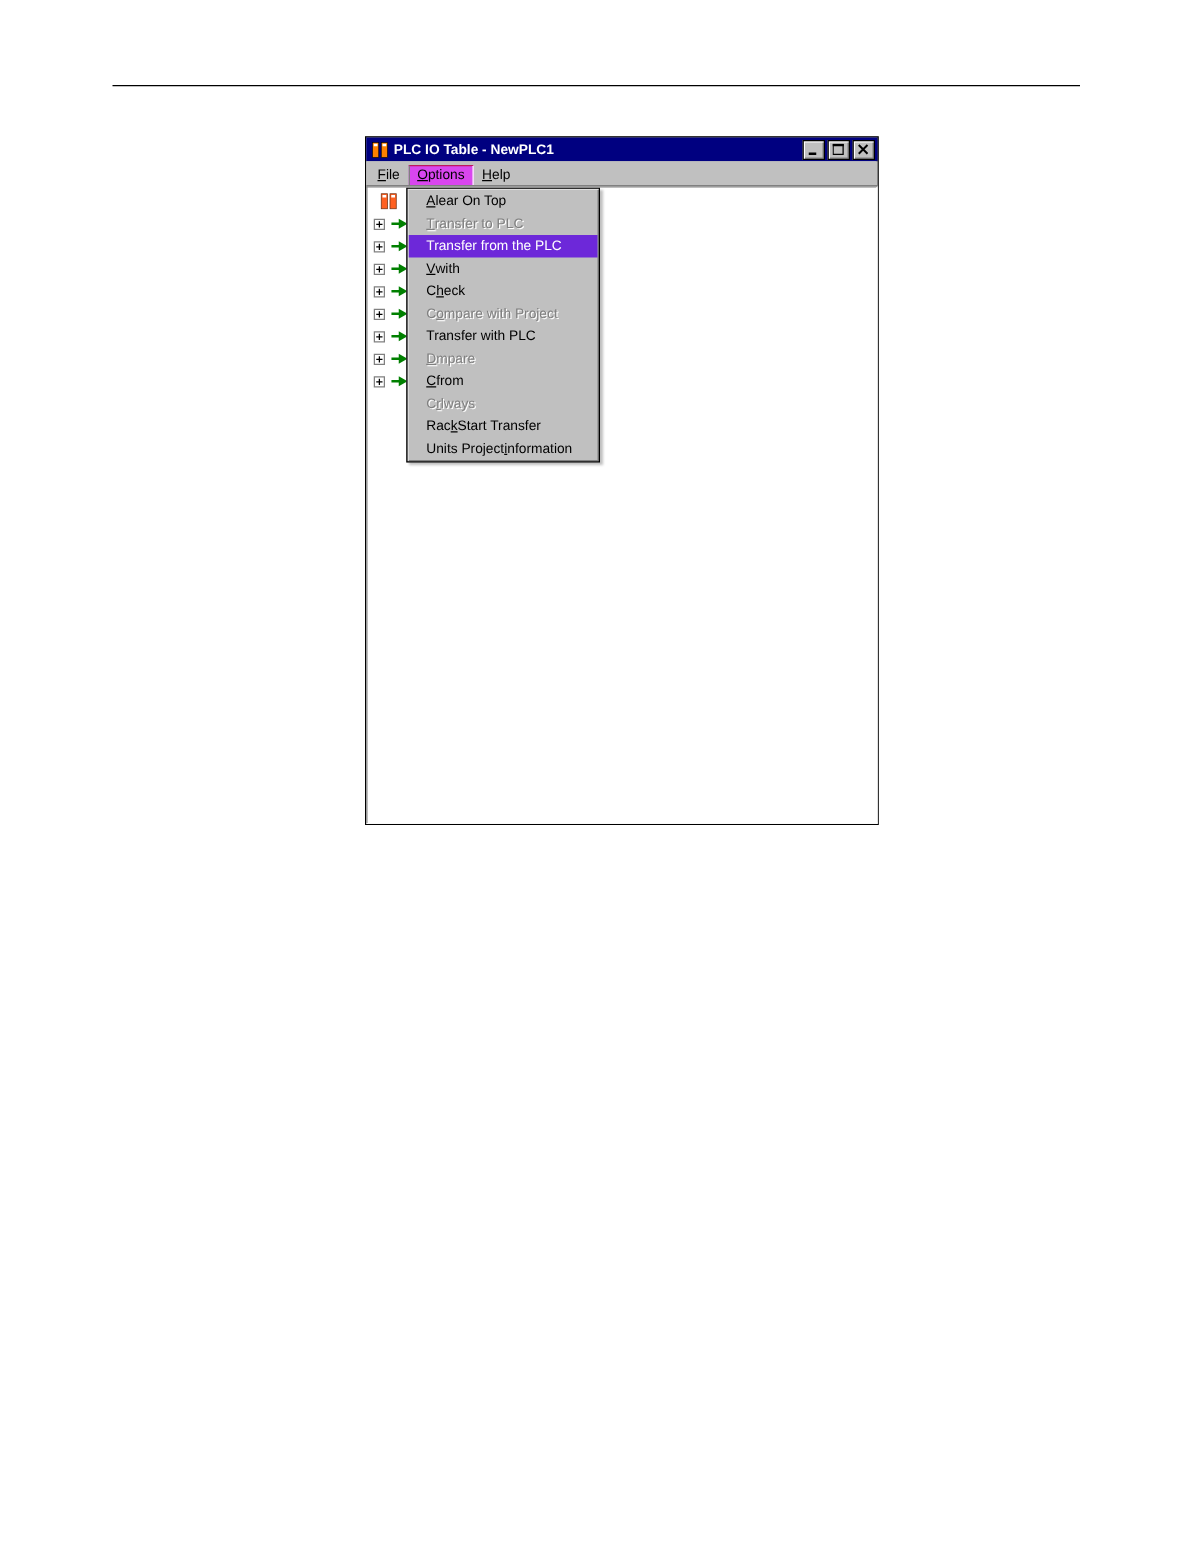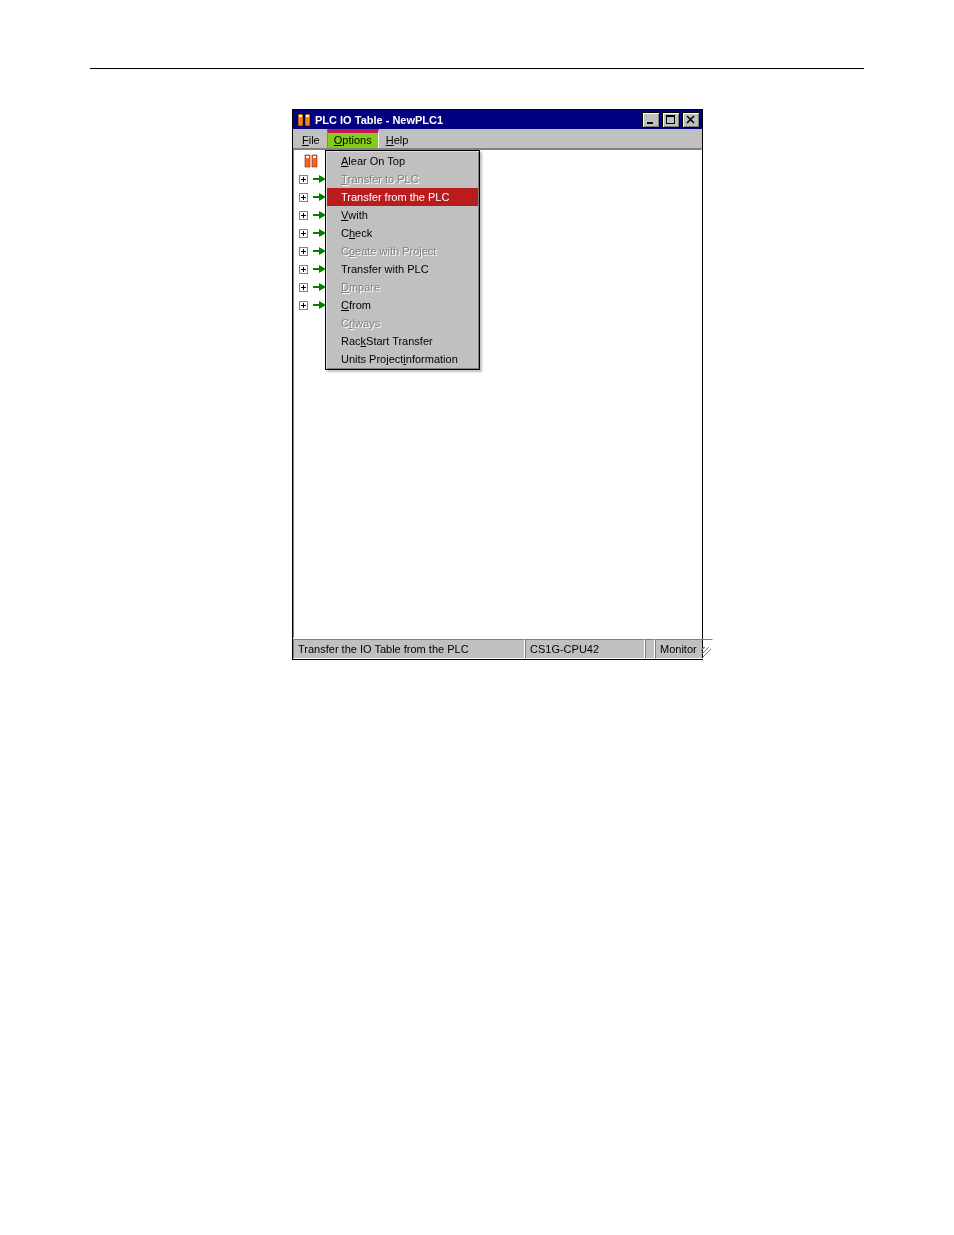--- a/index.html
+++ b/index.html
@@ -85,23 +85,23 @@
     display: flex;
     align-items: flex-end;
     padding: 0 2px;
     font-size: 11px;
   }
   .menubar .menu-item {
     padding: 2px 7px;
     cursor: default;
   }
   .menubar .menu-item.open {
-    background: #84cc16;
+    background: #d946ef;
     border-left: 1px solid #808080;
-    border-top: 4px solid #be185d;
+    border-top: 1px solid #be185d;
     border-right: 1px solid #fff;
     border-bottom: none;
     padding: 1px 6px 2px 6px;
     position: relative;
     z-index: 3;
   }
   .menubar .underline { text-decoration: underline; }
 
   
   .client {
@@ -218,21 +218,21 @@
     padding: 0 14px 0 14px;
     font-size: 11px;
     color: #000;
     white-space: nowrap;
   }
   .dd-item.disabled {
     color: #808080;
     text-shadow: 1px 1px 0 #fff;
   }
   .dd-item.highlight {
-    background: #b91c1c;
+    background: #6d28d9;
     color: #ffffff;
   }
   .dd-item .underline { text-decoration: underline; }
 
 </style>
 </head>
 <body>
 
 <div class="page-rule"></div>
 
@@ -393,21 +393,21 @@
             <span>with</span>
           </div>
           <div class="dd-item">
             <span>C</span>
             <span class="underline">h</span>
             <span>eck</span>
           </div>
           <div class="dd-item disabled">
             <span>C</span>
             <span class="underline">o</span>
-            <span>eate with Project</span>
+            <span>mpare with Project</span>
           </div>
           <div class="dd-item">
             <span>Transfer with PLC</span>
             <span></span>
           </div>
           <div class="dd-item disabled">
             <span></span>
             <span class="underline">D</span>
             <span>mpare</span>
           </div>
@@ -428,23 +428,16 @@
           </div>
           <div class="dd-item">
             <span>Units Project </span>
             <span class="underline">i</span>
             <span>nformation</span>
           </div>
         </div>
 
     </div>
 
-    <div class="statusbar">
-      <div class="status-cell help">Transfer the IO Table from the PLC</div>
-      <div class="status-cell model">CS1G-CPU42</div>
-      <div class="status-cell spacer"></div>
-      <div class="status-cell mode">Monitor</div>
-      <div class="status-grip"></div>
-    </div>
 
   </div>
 
 </div>
 
 </body></html>

